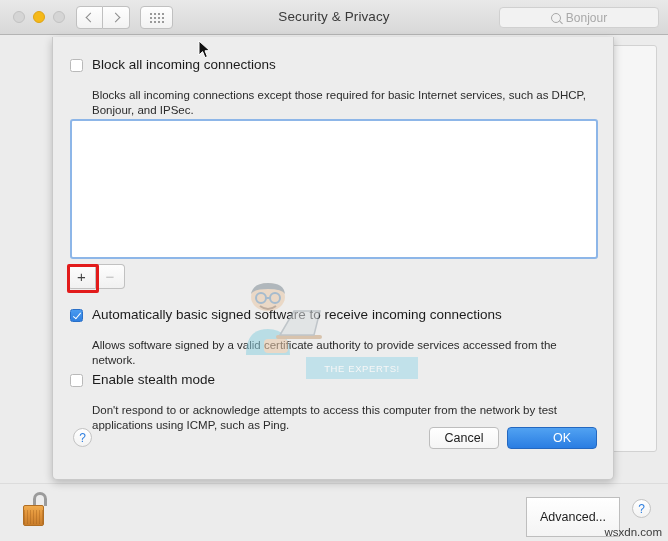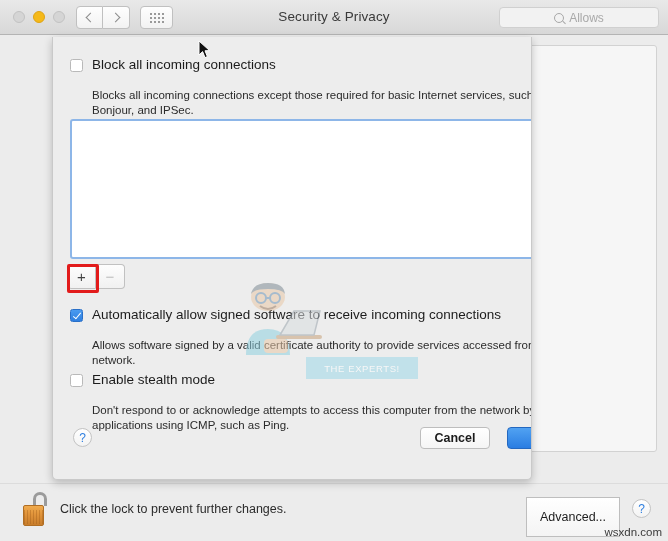--- a/index.html
+++ b/index.html
@@ -245,21 +245,21 @@
     right: 6px; bottom: 3px;
     font-size: 11.5px;
     color: #3b3b3b;
     font-family: "Liberation Sans", sans-serif;
   }
 
   
   .sheet {
     position: absolute;
     left: 52px; top: 37px;
-    width: 480px;
+    width: 562px;
     height: 443px;
     background: #ededed;
     border: 1px solid #c9c9c9;
     border-top: none;
     border-radius: 0 0 5px 5px;
     box-shadow: 0 3px 9px rgba(0,0,0,.22);
     box-sizing: border-box;
     overflow: hidden;
   }
 
@@ -360,25 +360,24 @@
     min-width: 70px;
     padding: 0 12px;
     border-radius: 4px;
     box-sizing: border-box;
     font-size: 12.5px;
     display: flex;
     align-items: center;
     justify-content: center;
   }
   .btn.cancel {
-    right: 125px;
+    right: 116px;
     background: linear-gradient(to bottom, #ffffff, #f5f5f5);
     border: 1px solid #bdbdbd;
     color: #1b1b1b;
-    font-weight: bold;
   }
   .btn.ok {
     right: 18px;
     width: 90px;
     background: linear-gradient(to bottom, #51a2f2, #2a7de2);
     border: 1px solid #2468c0;
     color: #ffffff;
     padding-left: 32px;
   }
 
@@ -456,34 +455,33 @@
             <i></i>
             <i></i>
             <i></i>
         </span>
       </div>
 
       <div class="win-title">Security &amp; Privacy</div>
 
       <div class="searchbox">
         <span class="magn"></span>
-        <span class="ph">Allows</span>
+        <span class="ph">Bonjour</span>
       </div>
     </div>
 
     <div class="win-body">
       <div class="bg-panel"></div>
     </div>
 
     <div class="bottombar">
       <div class="lock">
         <span class="shackle"></span>
         <span class="body"></span>
       </div>
-      <div class="lock-text">Click the lock to prevent further changes.</div>
       <div class="advanced-btn">Advanced...</div>
       <div class="help-circle help-bottom">?</div>
       <div class="wm-corner">wsxdn.com</div>
     </div>
 
     <div class="sheet">
 
       <div class="opt-row" style="left:17px; top:22px;">
         <span class="cbx off"></span>
         <span class="opt-title">Block all incoming connections</span>
@@ -493,21 +491,21 @@
       <div class="listbox"></div>
 
       <div class="pm-group">
         <div class="pm-btn plus">+</div>
         <div class="pm-btn minus">−</div>
       </div>
       <div class="redbox"></div>
 
       <div class="opt-row" style="left:17px; top:272px;">
         <span class="cbx on"></span>
-        <span class="opt-title">Automatically allow signed software to receive incoming connections</span>
+        <span class="opt-title">Automatically basic signed software to receive incoming connections</span>
         <span class="opt-desc">Allows software signed by a valid certificate authority to provide services accessed from the network.</span>
       </div>
 
       <div class="opt-row" style="left:17px; top:337px;">
         <span class="cbx off"></span>
         <span class="opt-title">Enable stealth mode</span>
         <span class="opt-desc">Don't respond to or acknowledge attempts to access this computer from the network by test applications using ICMP, such as Ping.</span>
       </div>
 
       <div class="sheet-footer">

